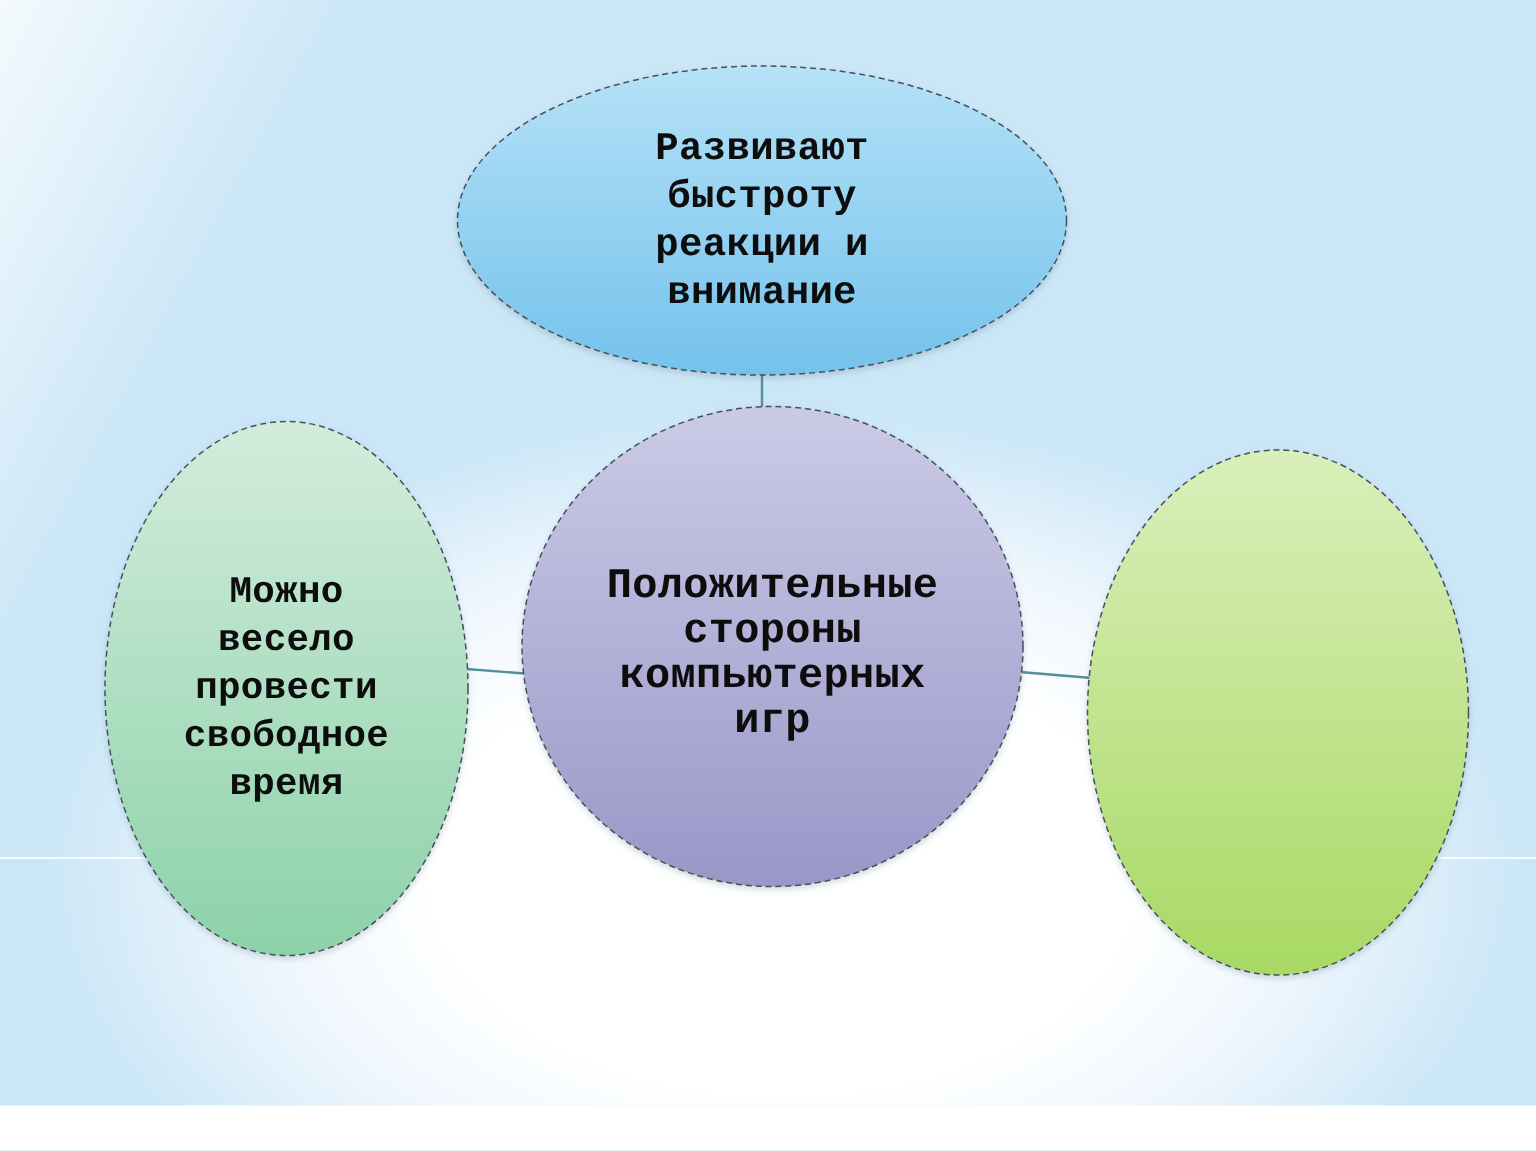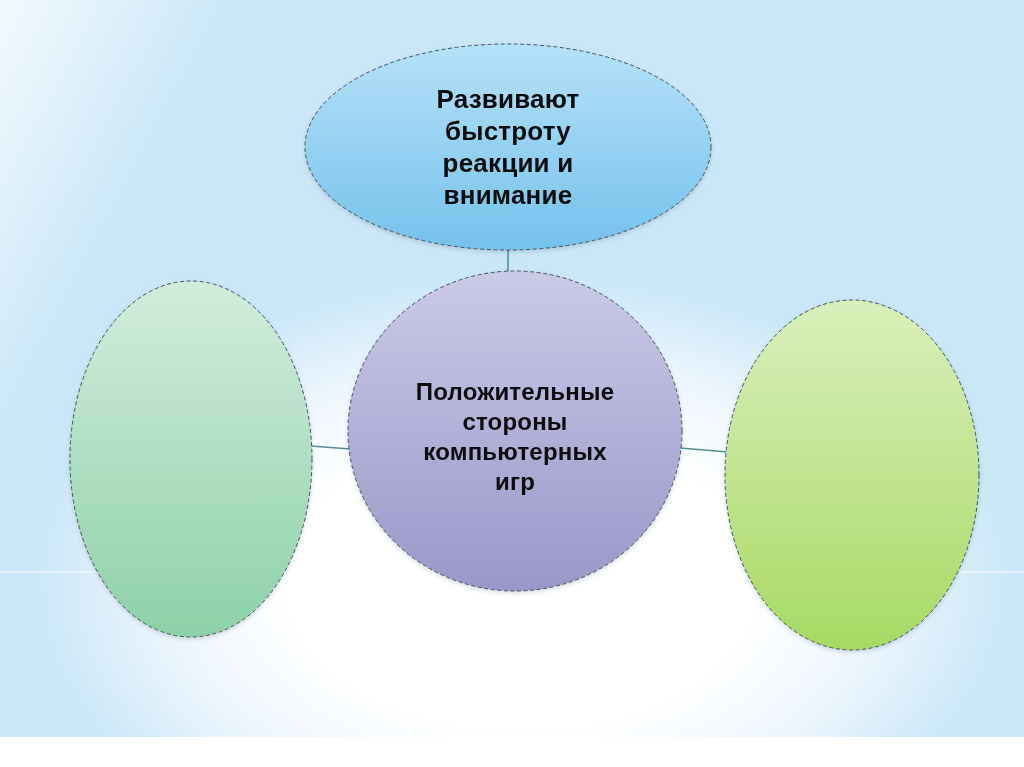--- a/index.html
+++ b/index.html
@@ -6,38 +6,38 @@
   .stage {
     position: relative;
     width: 1024px;
     height: 737px;
     overflow: hidden;
     background-color: #cbe7f7;
     background-image:
       linear-gradient(118deg, rgba(255,255,255,0.78) 0%, rgba(255,255,255,0.0) 17%),
       radial-gradient(ellipse 48% 42% at 51% 79%,
         #ffffff 0%, #feffff 48%, #eef6fd 72%, #cbe7f7 100%);
-    font-family: Liberation Sans, sans-serif;
+    font-family: Liberation Mono, monospace;
   }
   .diagram-svg { position: absolute; left: 0; top: 0; width: 1024px; height: 767px; }
   .shape { filter: drop-shadow(0 2px 2px rgba(70, 90, 110, 0.22)); }
   .node-label {
     position: absolute;
     display: flex;
     align-items: center;
     justify-content: center;
     text-align: center;
     font-weight: bold;
     color: #0d0d0d;
     white-space: pre-line;
     letter-spacing: 0.2px;
     pointer-events: none;
   }
   #label-top    { left: 303px; top:  47px; width: 410px; height: 200px; font-size: 26px; line-height: 32px; }
-  #label-center { left: 348px; top: 271px; width: 334px; height: 320px; font-size: 24px; line-height: 30px; padding-top: 12px; box-sizing: border-box; }
+  #label-center { left: 348px; top: 271px; width: 334px; height: 320px; font-size: 28px; line-height: 30px; padding-top: 12px; box-sizing: border-box; }
   #label-left   { left:  70px; top: 281px; width: 242px; height: 356px; font-size: 25px; line-height: 32px; }
   #label-right  { left: 725px; top: 293px; width: 254px; height: 340px; font-size: 26px; line-height: 32px; }
 </style>
 </head>
 <body>
 
 <div class="stage">
 
   <svg class="diagram-svg" viewBox="0 0 1024 767">
     <defs>
@@ -77,15 +77,20 @@
   <div class="node-label" id="label-top">Развивают
 быстроту
 реакции и
 внимание</div>
 
   <div class="node-label" id="label-center">Положительные
 стороны
 компьютерных
 игр</div>
 
+  <div class="node-label" id="label-left">Можно
+весело
+провести
+свободное
+время</div>
 
 
 </div>
 
 </body></html>

